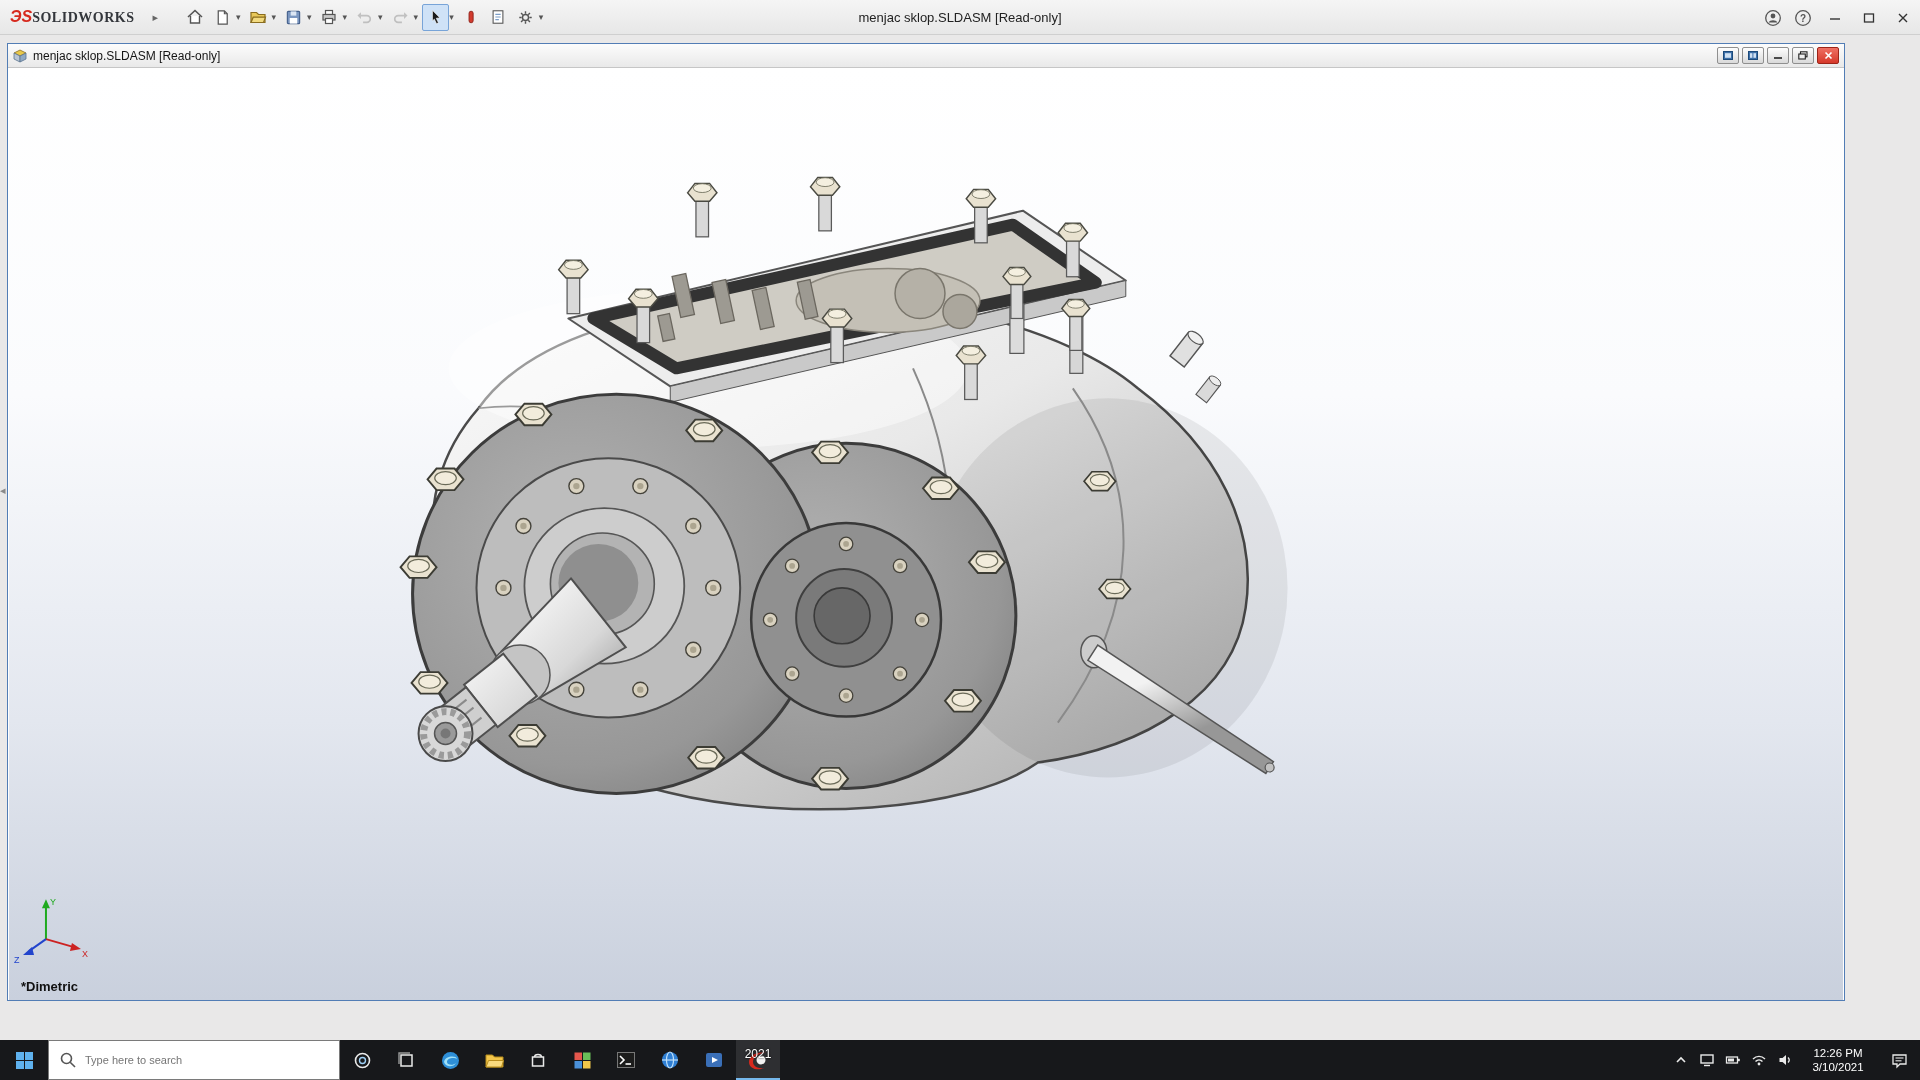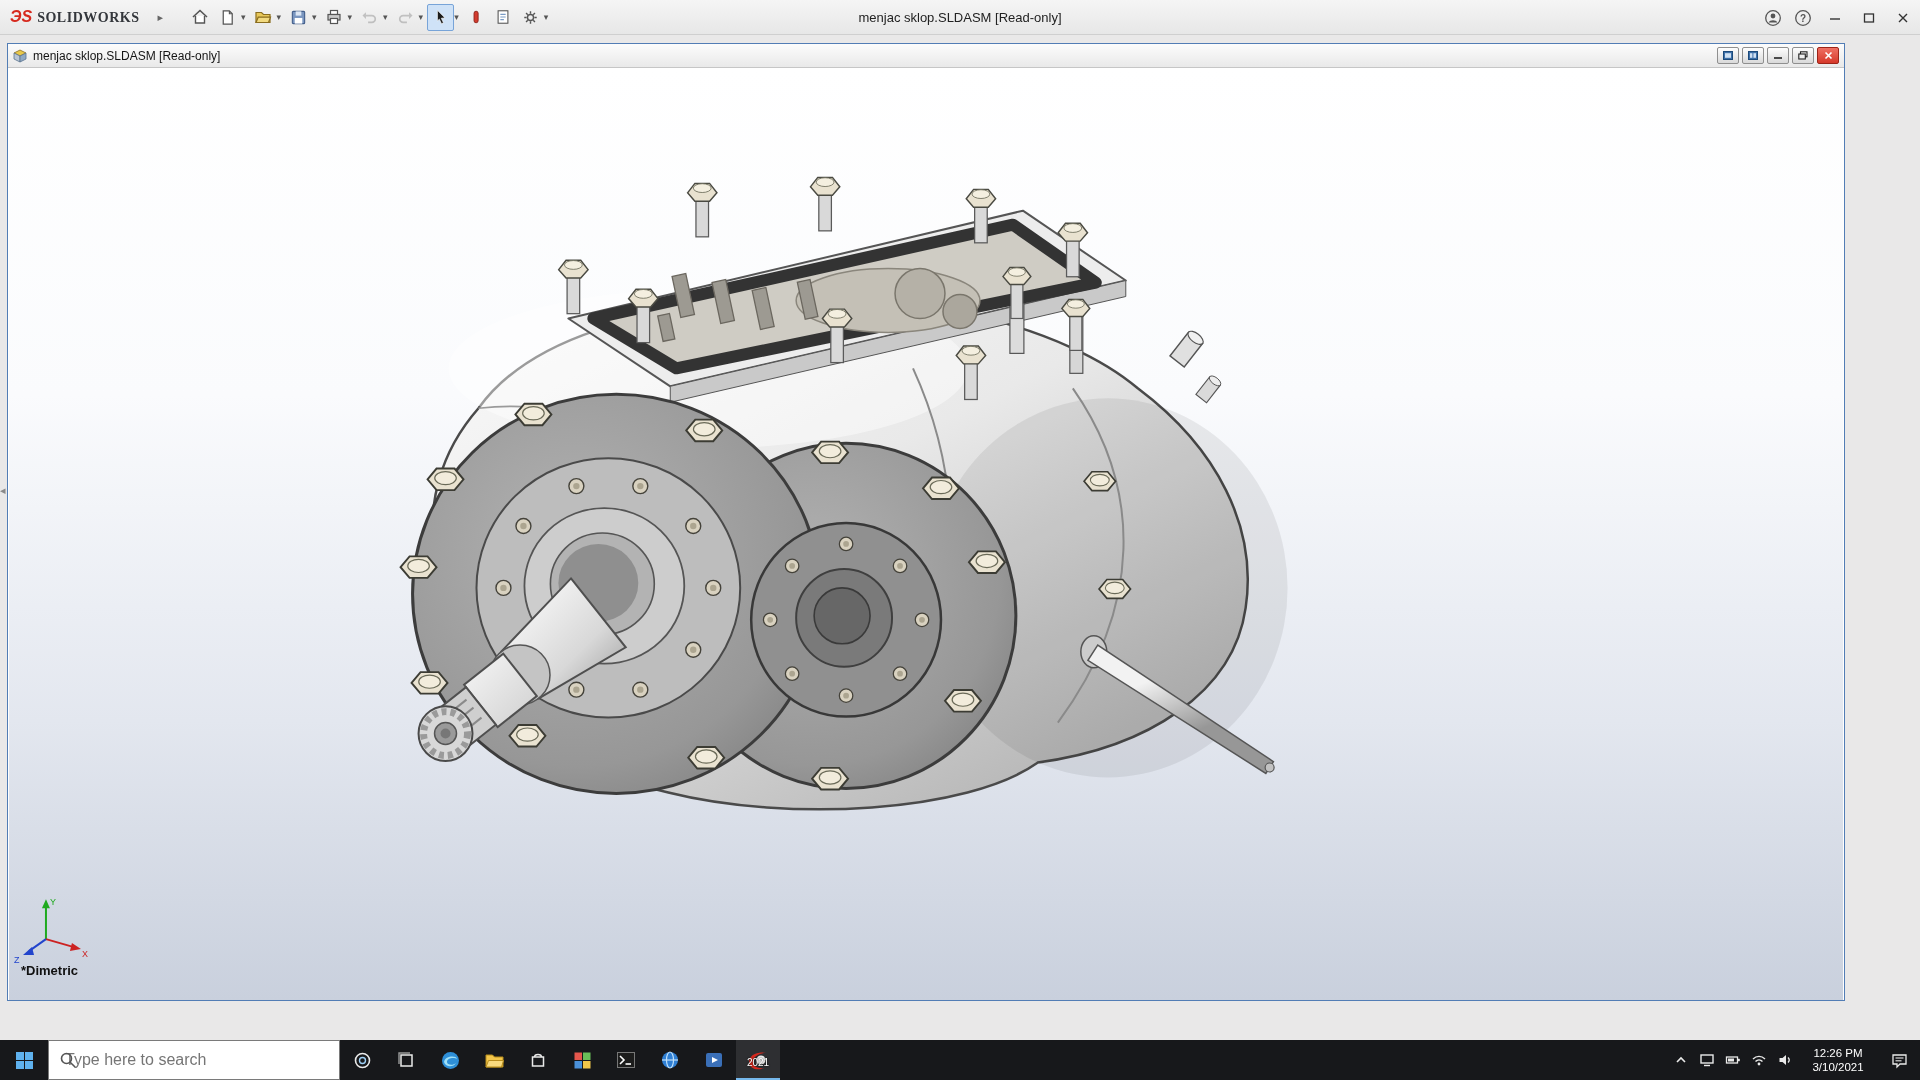--- a/index.html
+++ b/index.html
@@ -3,21 +3,21 @@
 <meta charset="utf-8">
 <style>
   * { box-sizing: border-box; margin: 0; padding: 0; }
   html,body { width:1920px; height:1080px; overflow:hidden;
     font-family:"Liberation Sans", sans-serif; background:#e9e8e8; }
 
   
   .app-titlebar { position:absolute; top:0; left:0; width:1920px; height:35px;
     background:linear-gradient(#f5f5f5,#e7e7e7); border-bottom:1px solid #cfcfcf;
     display:flex; align-items:center; z-index:30; }
-  .brand { display:flex; align-items:baseline; gap:5px; padding:0 8px 0 10px; }
+  .brand { display:flex; align-items:baseline; padding:0 8px 0 10px; }
   .brand-mark { color:#d6291e; font-weight:bold; font-style:italic; font-size:16px; }
   .brand-text { font-weight:bold; font-size:14px; color:#33363b; letter-spacing:.5px;font-family:Liberation Serif, serif; }
   .menu-arrow { font-size:11px; color:#666; padding:0 10px; cursor:default; }
   .tb-group { display:flex; align-items:center; margin-left:14px; }
   .tbtn { width:27px; height:27px; display:flex; align-items:center; justify-content:center;
     border:1px solid transparent; border-radius:2px; }
   .tbtn.pressed { background:#cfe2f7; border-color:#78a4d8; }
   .tbtn.disabled { opacity:.45; }
   .caret { font-size:9px; color:#555; margin:0 4px 0 0; }
   .win-title { position:absolute; left:50%; top:0; transform:translateX(-50%);
@@ -32,41 +32,41 @@
   .doc-titlebar { height:24px; background:linear-gradient(#fcfcfc,#e9e9e9);
     border-bottom:1px solid #c6c6c6; display:flex; align-items:center; padding:0 5px; }
   .doc-title { font-size:12px; color:#141414; margin-left:5px; flex:0 0 auto; }
   .doc-controls { margin-left:auto; display:flex; gap:3px; align-items:center; }
   .doc-btn { width:22px; height:17px; border:1px solid #8f8f8f; border-radius:2px;
     background:linear-gradient(#fefefe,#d9d9d9); display:flex; align-items:center; justify-content:center; }
   .doc-btn.close { background:linear-gradient(#ef7063,#d6382a); border-color:#9c2418; }
   .doc-viewport { position:absolute; top:25px; left:1px; width:1834px; height:931px;
     background:linear-gradient(180deg,#ffffff 0%,#fafbfd 35%,#e3e7ef 70%,#c9d0dd 100%); overflow:hidden; }
   .doc-viewport svg.model { position:absolute; inset:0; }
-  .view-label { position:absolute; left:12px; bottom:22px; font-size:13px; font-weight:bold; color:#101010; }
+  .view-label { position:absolute; left:12px; bottom:6px; font-size:13px; font-weight:bold; color:#101010; }
   .collapse-handle { position:absolute; left:0px; top:478px; width:10px; height:24px;
     color:#8a8a8a; font-size:11px; display:flex; align-items:center; z-index:12; }
 
   
   .taskbar { position:absolute; left:0; bottom:0; width:1920px; height:40px;
     background:#17181b; display:flex; align-items:stretch; z-index:40; }
   .tk-btn { width:48px; display:flex; align-items:center; justify-content:center; }
   .tk-app { width:44px; display:flex; align-items:center; justify-content:center; position:relative; }
   .tk-app.active { background:rgba(255,255,255,.10); box-shadow:inset 0 -2px 0 #76b9ed; }
   .tk-search { width:292px; position:relative; background:#ffffff; border:1px solid #7a7a7a; }
-  .tk-search input { width:100%; height:100%; border:0; outline:none; padding-left:16px;
-    font-size:16px; color:#333; font-family:"Liberation Sans",sans-serif; background:transparent; }
+  .tk-search input { width:100%; height:100%; border:0; outline:none; padding-left:36px;
+    font-size:11px; color:#333; font-family:"Liberation Sans",sans-serif; background:transparent; }
   .tk-search .mag { position:absolute; left:10px; top:10px; }
   .tray { margin-left:auto; display:flex; align-items:stretch; }
   .tray-btn { width:26px; display:flex; align-items:center; justify-content:center; }
   .clock { width:80px; display:flex; flex-direction:column; align-items:center; justify-content:center;
     color:#fff; font-size:11.5px; line-height:14px; }
   .action { width:42px; display:flex; align-items:center; justify-content:center; }
-  .yearbadge { position:absolute; bottom:12px; left:0; right:0; text-align:center;
-    font-size:10px; color:#fff; text-shadow:0 0 2px #000; }
+  .yearbadge { position:absolute; bottom:19px; left:0; right:0; text-align:center;
+    font-size:12px; color:#fff; text-shadow:0 0 2px #000; }
 </style>
 </head>
 <body>
 
 <div class="app-titlebar">
   <div class="brand">
     <span class="brand-mark">ЭS</span>
     <span class="brand-text">SOLIDWORKS</span>
   </div>
   <span class="menu-arrow">▸</span>

